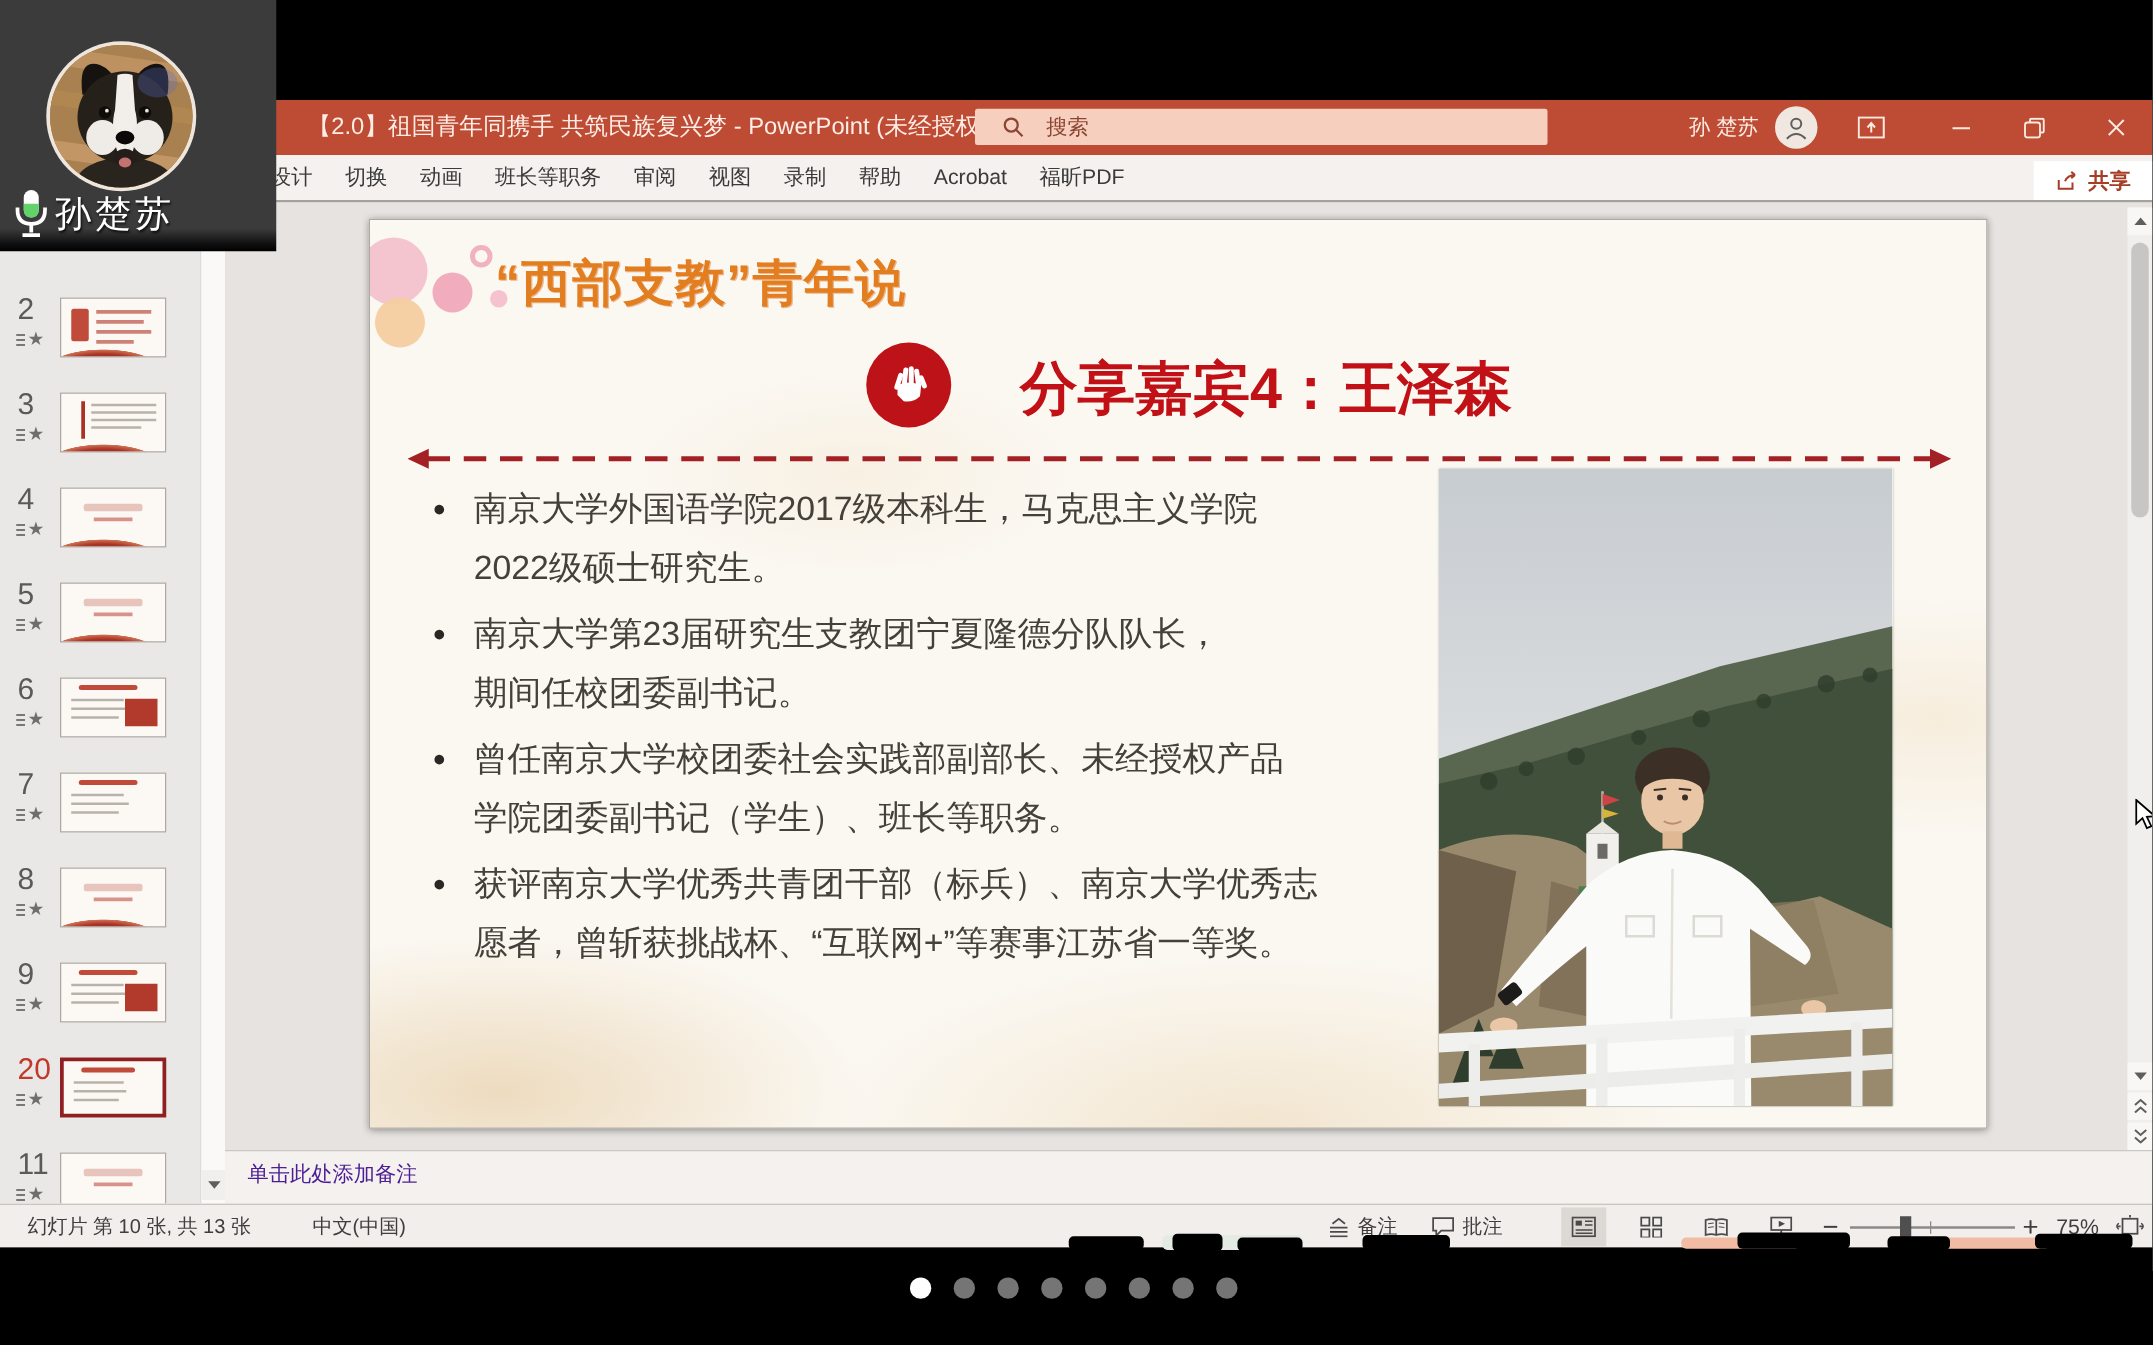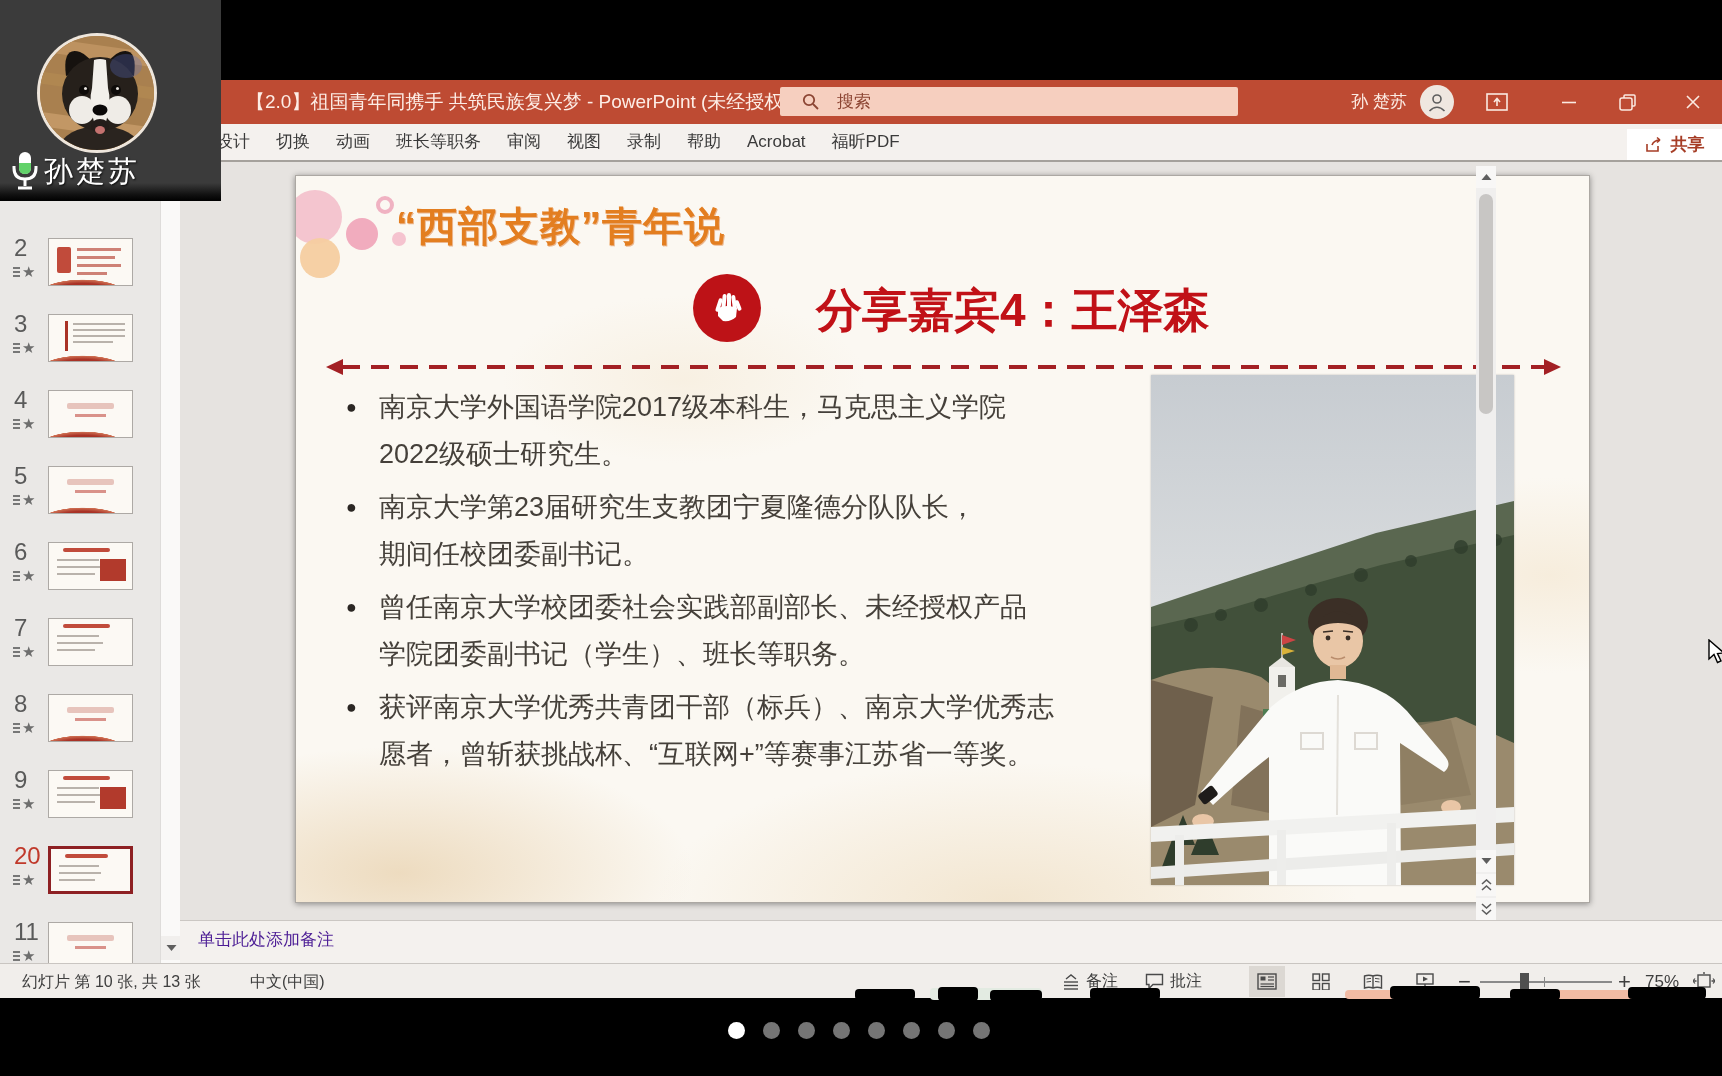--- a/index.html
+++ b/index.html
@@ -48,21 +48,21 @@
   .mline { position:absolute; left:8px; height:2px; background:#B9B2AB; }
   .mimg { position:absolute; right:6px; top:16px; width:26px; height:22px; background:#B23A2C; }
   .mseal { position:absolute; left:8px; top:8px; width:14px; height:26px; background:#C14B3B; border-radius:2px; }
   .rline { position:absolute; height:3px; background:#CE8176; }
   .vbar { position:absolute; left:16px; top:6px; width:3px; height:30px; background:#A93226; }
 
   .panel-scroll { position:absolute; left:160px; top:0; width:20px; height:801px; background:#FAF9F8; border-left:1px solid #DEDCDA; }
   .pscroll-down { position:absolute; left:0; bottom:3px; width:20px; height:24px; background:#F1EFED; display:flex; align-items:center; justify-content:center; }
 
   
-  .editor { position:absolute; left:180px; top:0; width:1316px; height:758px; background:#E6E3E0; }
+  .editor { position:absolute; left:180px; top:0; width:1542px; height:758px; background:#E6E3E0; }
   .slide { position:absolute; left:115px; top:13px; width:1295px; height:728px;
     border:1px solid #ACA8A3; box-shadow:0 1px 6px rgba(0,0,0,.4);
     background:
       radial-gradient(420px 180px at 8% 96%, rgba(226,196,150,.55), transparent 70%),
       radial-gradient(500px 200px at 55% 100%, rgba(232,207,166,.45), transparent 70%),
       radial-gradient(300px 140px at 97% 55%, rgba(238,216,180,.35), transparent 70%),
       radial-gradient(260px 120px at 30% 28%, rgba(243,228,203,.4), transparent 70%),
       #FBF8F2;
     overflow:hidden; }
   .deco-c { position:absolute; border-radius:50%; }

